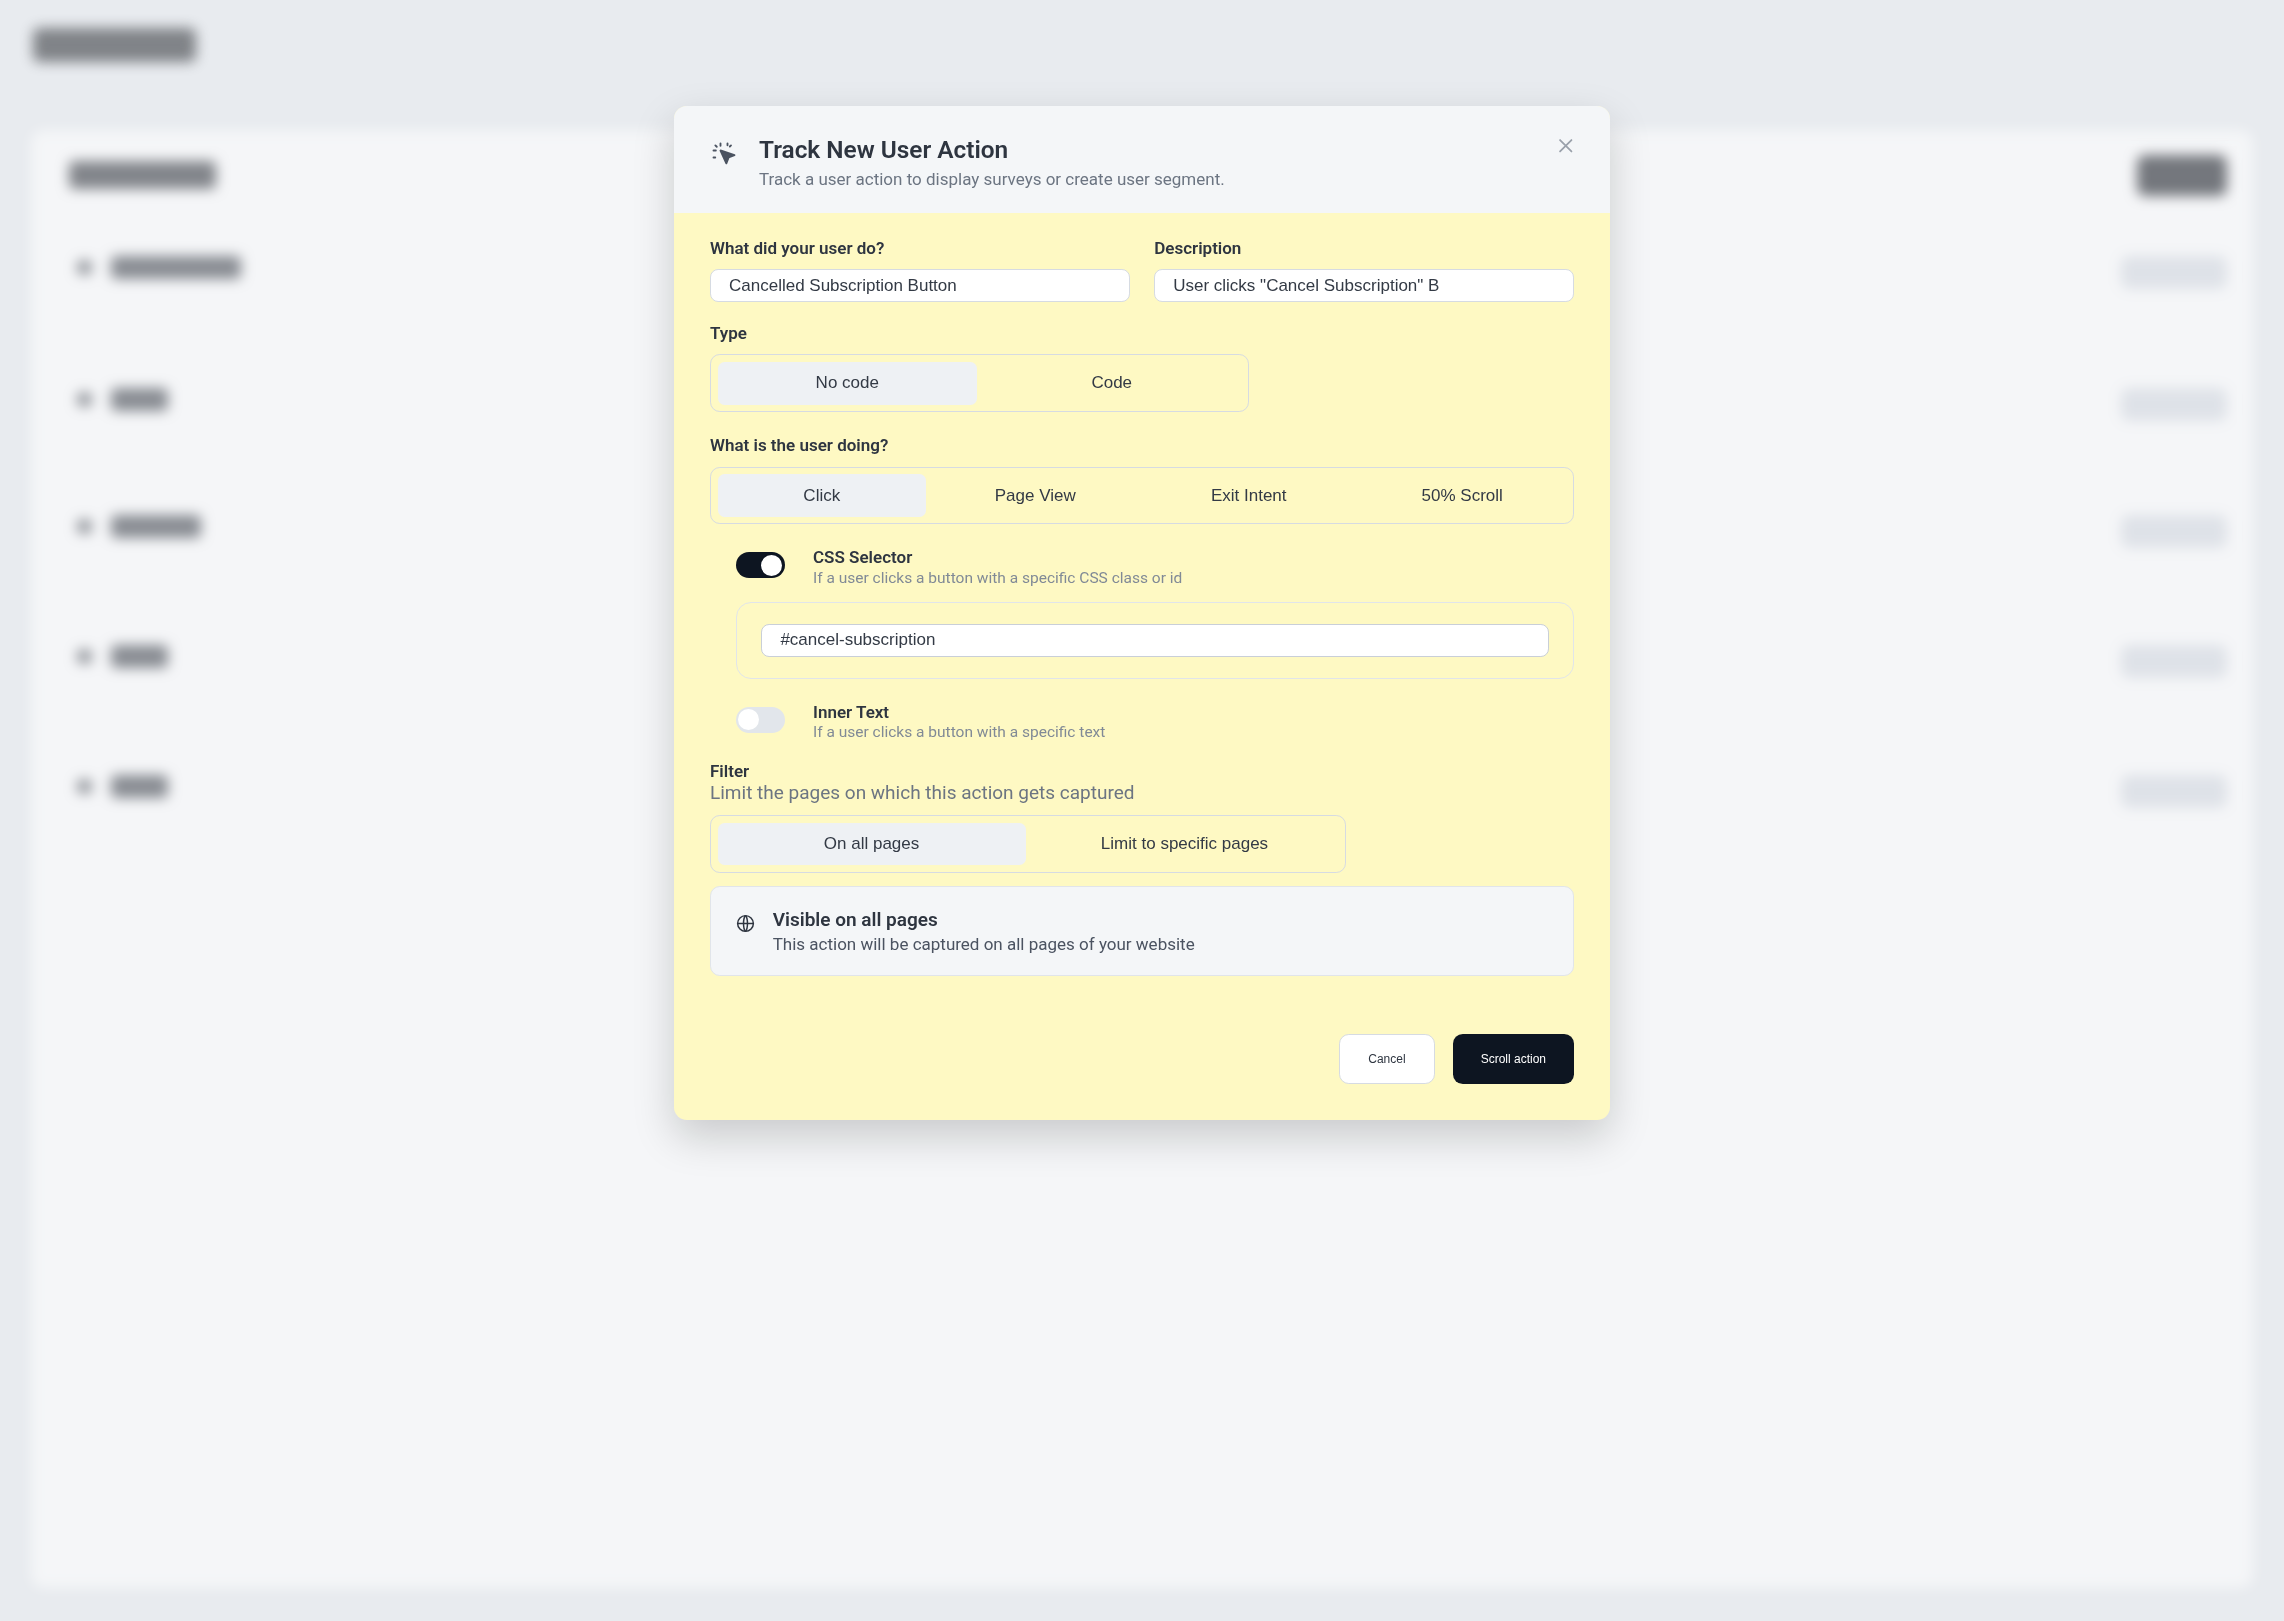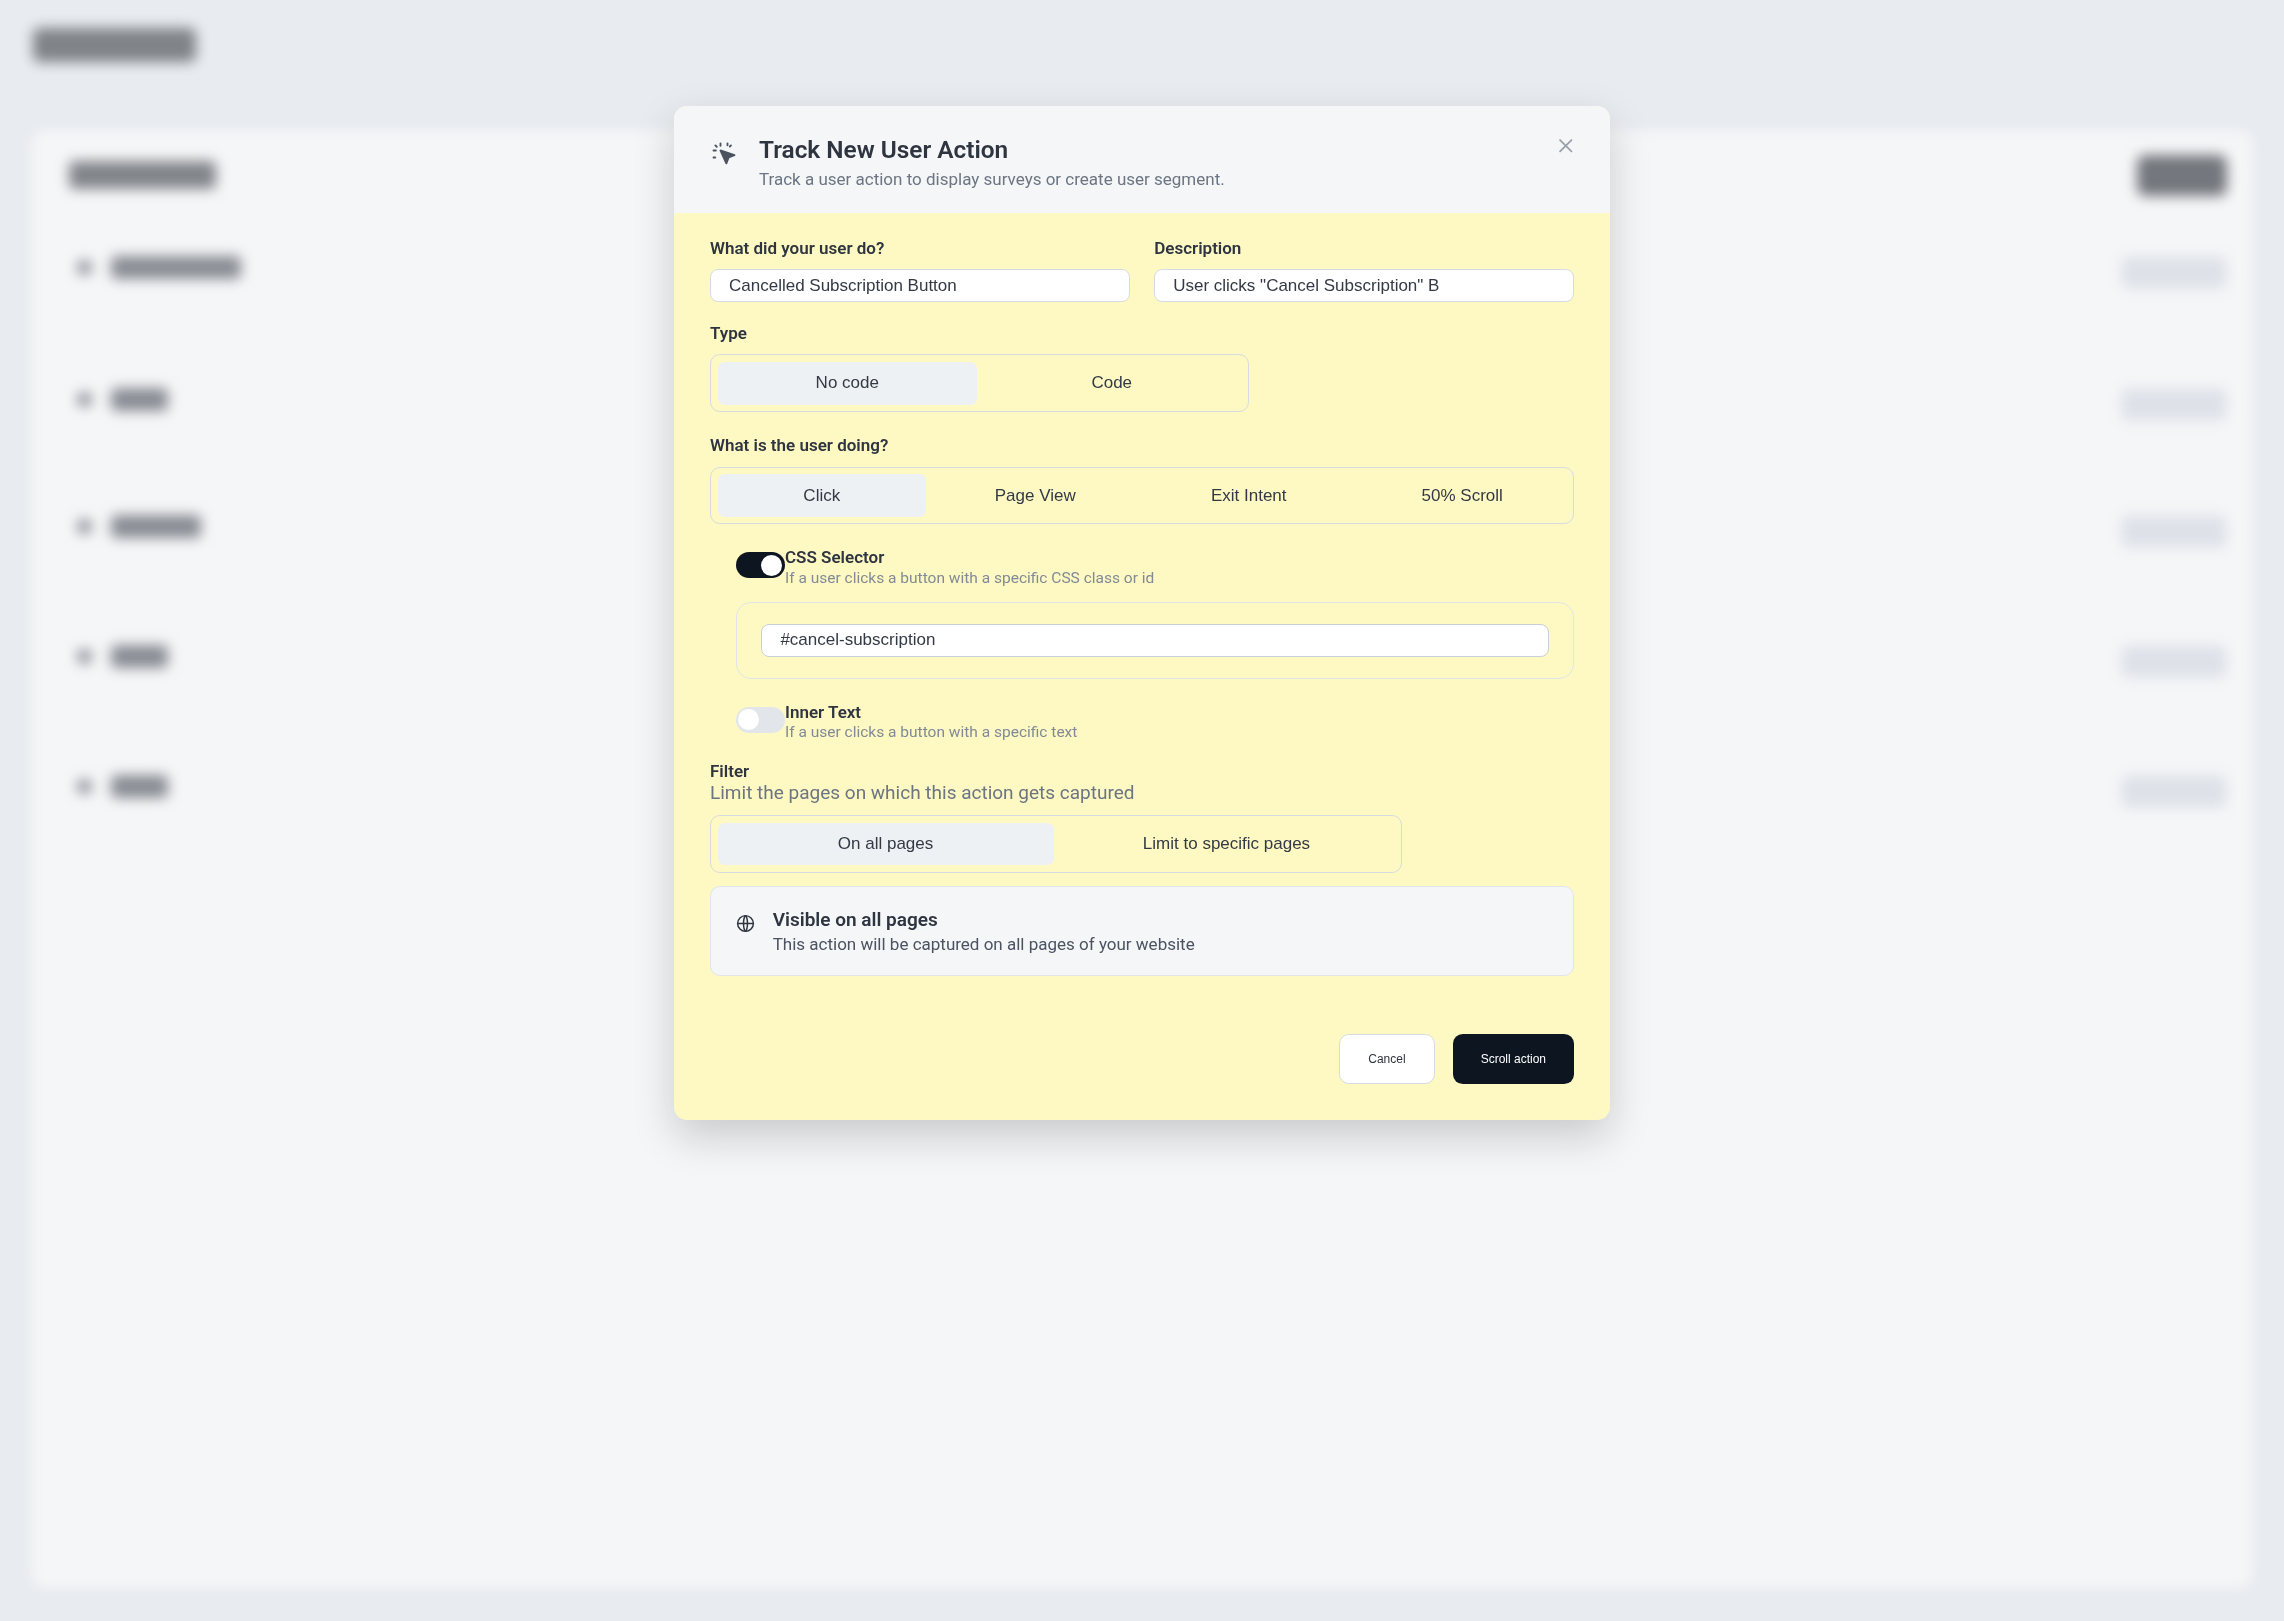--- a/index.html
+++ b/index.html
@@ -171,27 +171,27 @@
     padding: 11.4px 21px;
     border-radius: 6.5px;
     cursor: pointer;
     white-space: nowrap;
   }
   .seg-btn.active { background: #eef1f4; }
   .seg.type { width: 539px; }
   .seg.type .seg-btn { flex:1; text-align:center; }
   .seg.trigger { width: 100%; }
   .seg.trigger .seg-btn { flex:1; text-align:center; }
-  .seg.filter { width: 692px; }
+  .seg.filter { width: 636px; }
   .seg.filter .seg-btn { flex:1; text-align:center; }
 
   .toggle-row {
     display: flex;
     align-items: flex-start;
-    gap: 0;
+    gap: 28px;
     margin-bottom: 8.1px;
   }
   .toggle {
     position: relative;
     width: 49px;
     height: 26px;
     border-radius: 13px;
     border: none;
     cursor: pointer;
     flex-shrink: 0;

